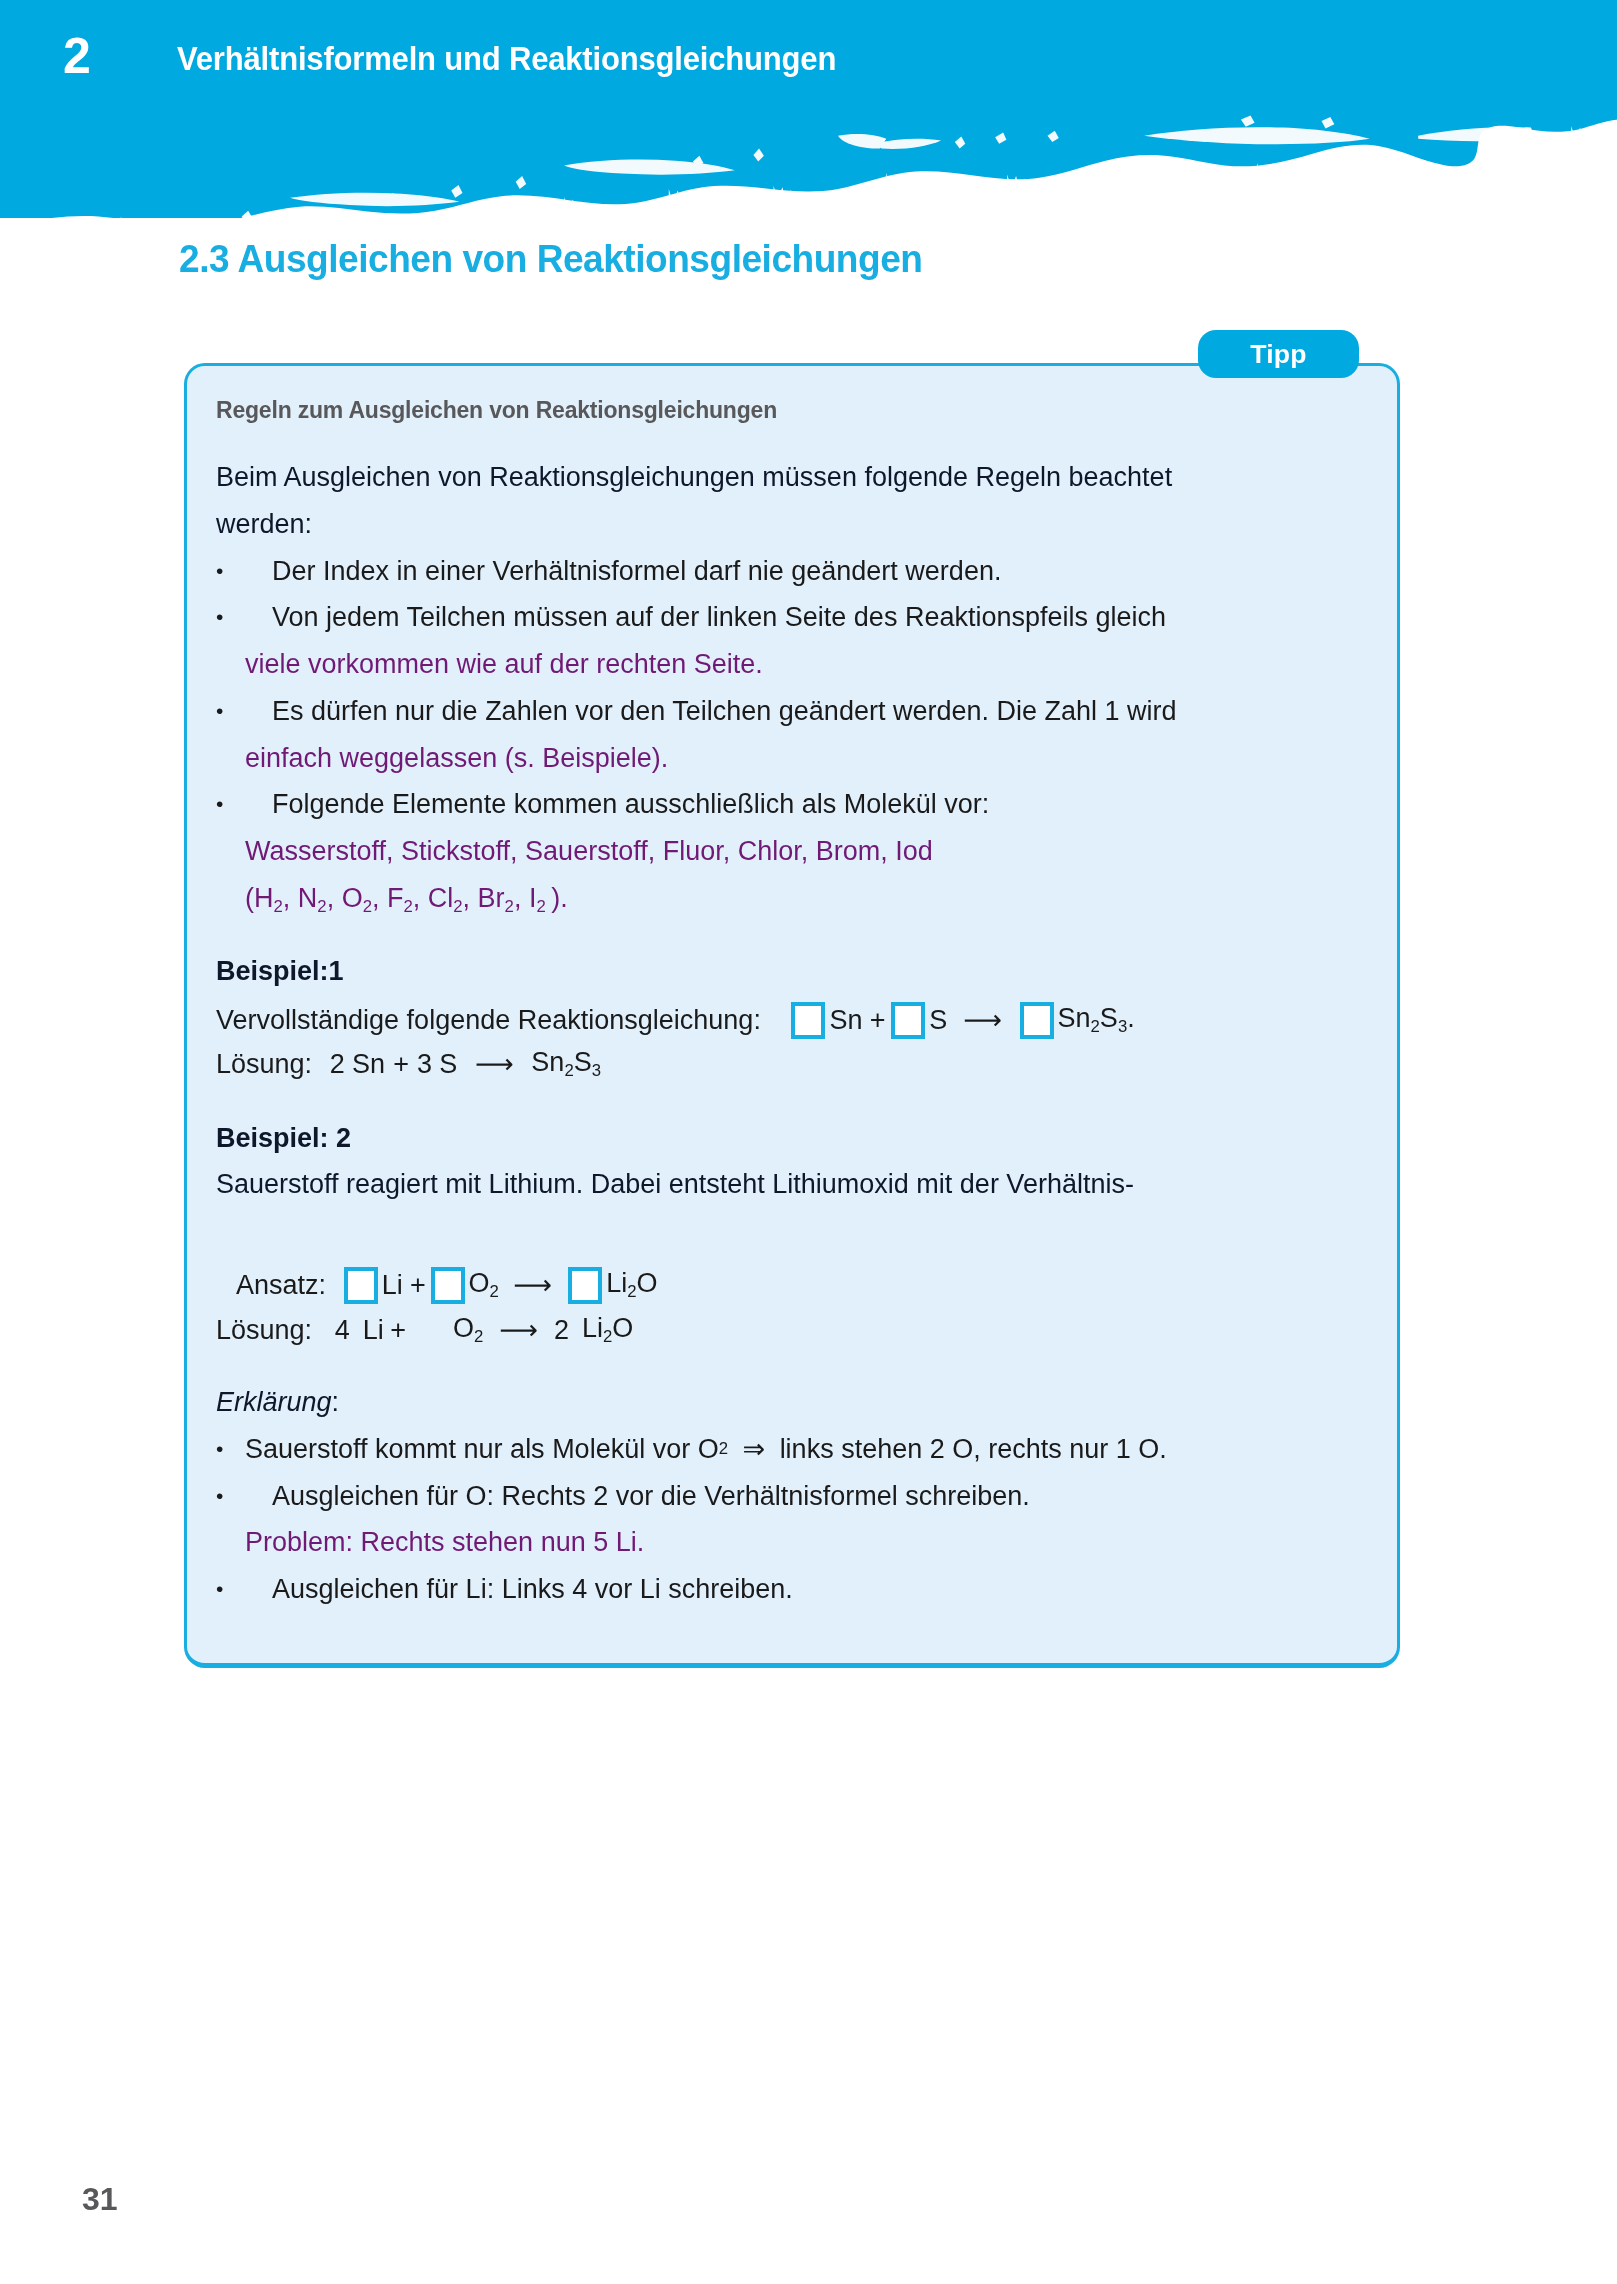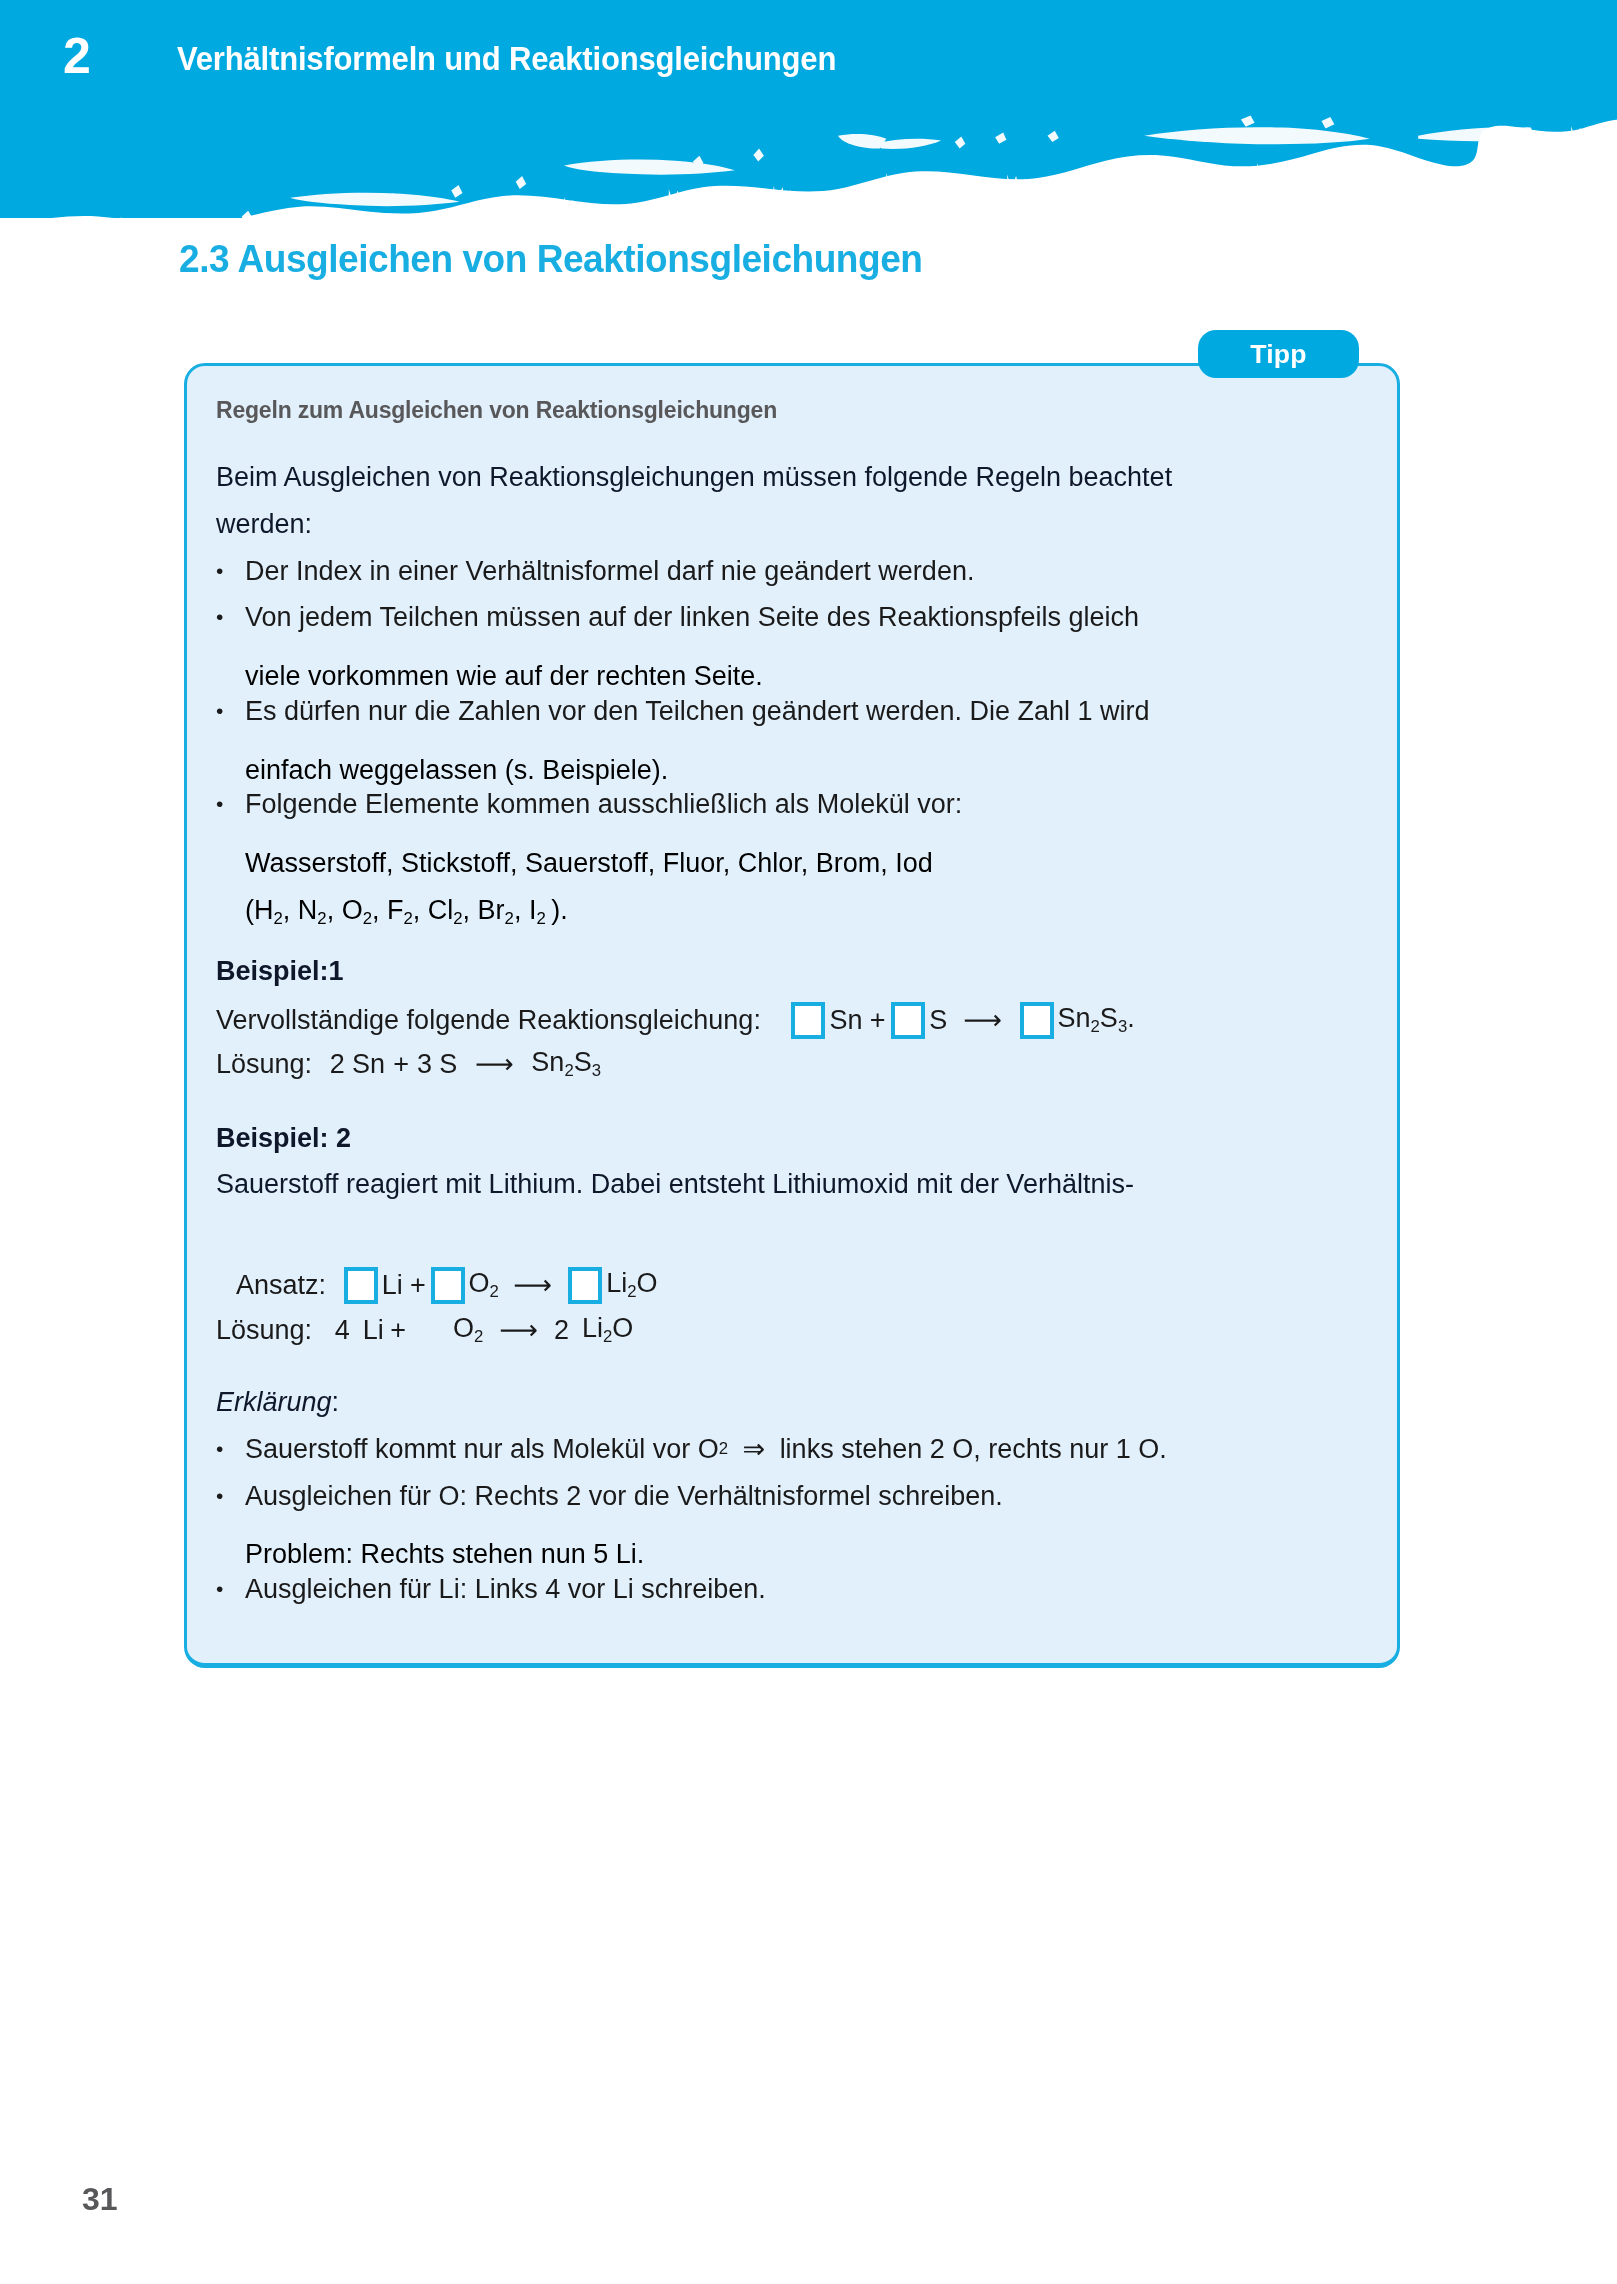--- a/index.html
+++ b/index.html
@@ -81,24 +81,24 @@
     font-size:27px;color:#0f172a;line-height:1;white-space:nowrap;
   }
 
   .bullet-row{
     position:absolute;display:flex;align-items:flex-start;
     font-size:27px;color:#1a1a1a;line-height:1;white-space:nowrap;
   }
   .bullet-dot{
     width:29px;flex:0 0 29px;color:#1a1a1a;font-size:21px;line-height:1.25;
   }
-  .bullet-text{white-space:nowrap;}
+  .bullet-text{white-space:nowrap;margin-left:27px;}
 
   .cont{ 
-    position:absolute;left:58px;font-size:27px;color:#000000;line-height:1;white-space:nowrap;margin-top:12px;
+    position:absolute;left:58px;font-size:27px;color:#701a75;line-height:1;white-space:nowrap;
   }
 
   .lbl-bold{font-weight:bold;}
   .ital{font-style:italic;}
 
   sub{font-size:0.62em;vertical-align:-0.28em;}
 
   
   .ansbox{
     display:inline-block;

